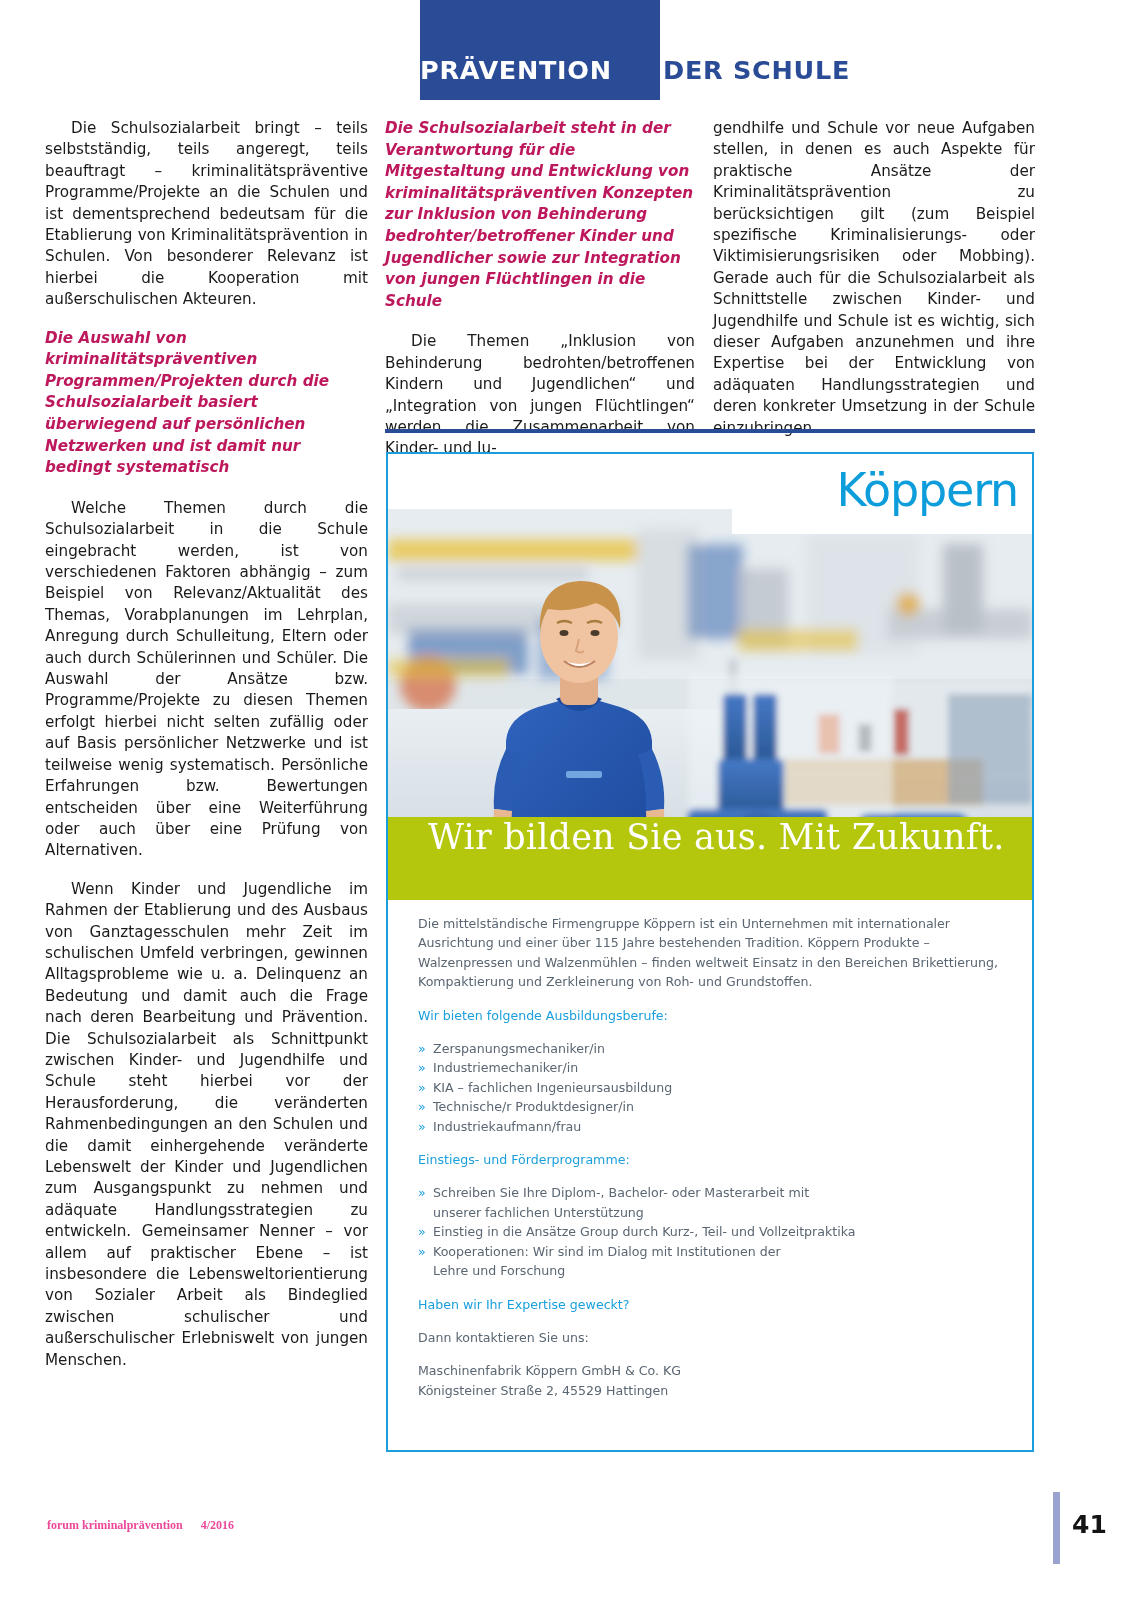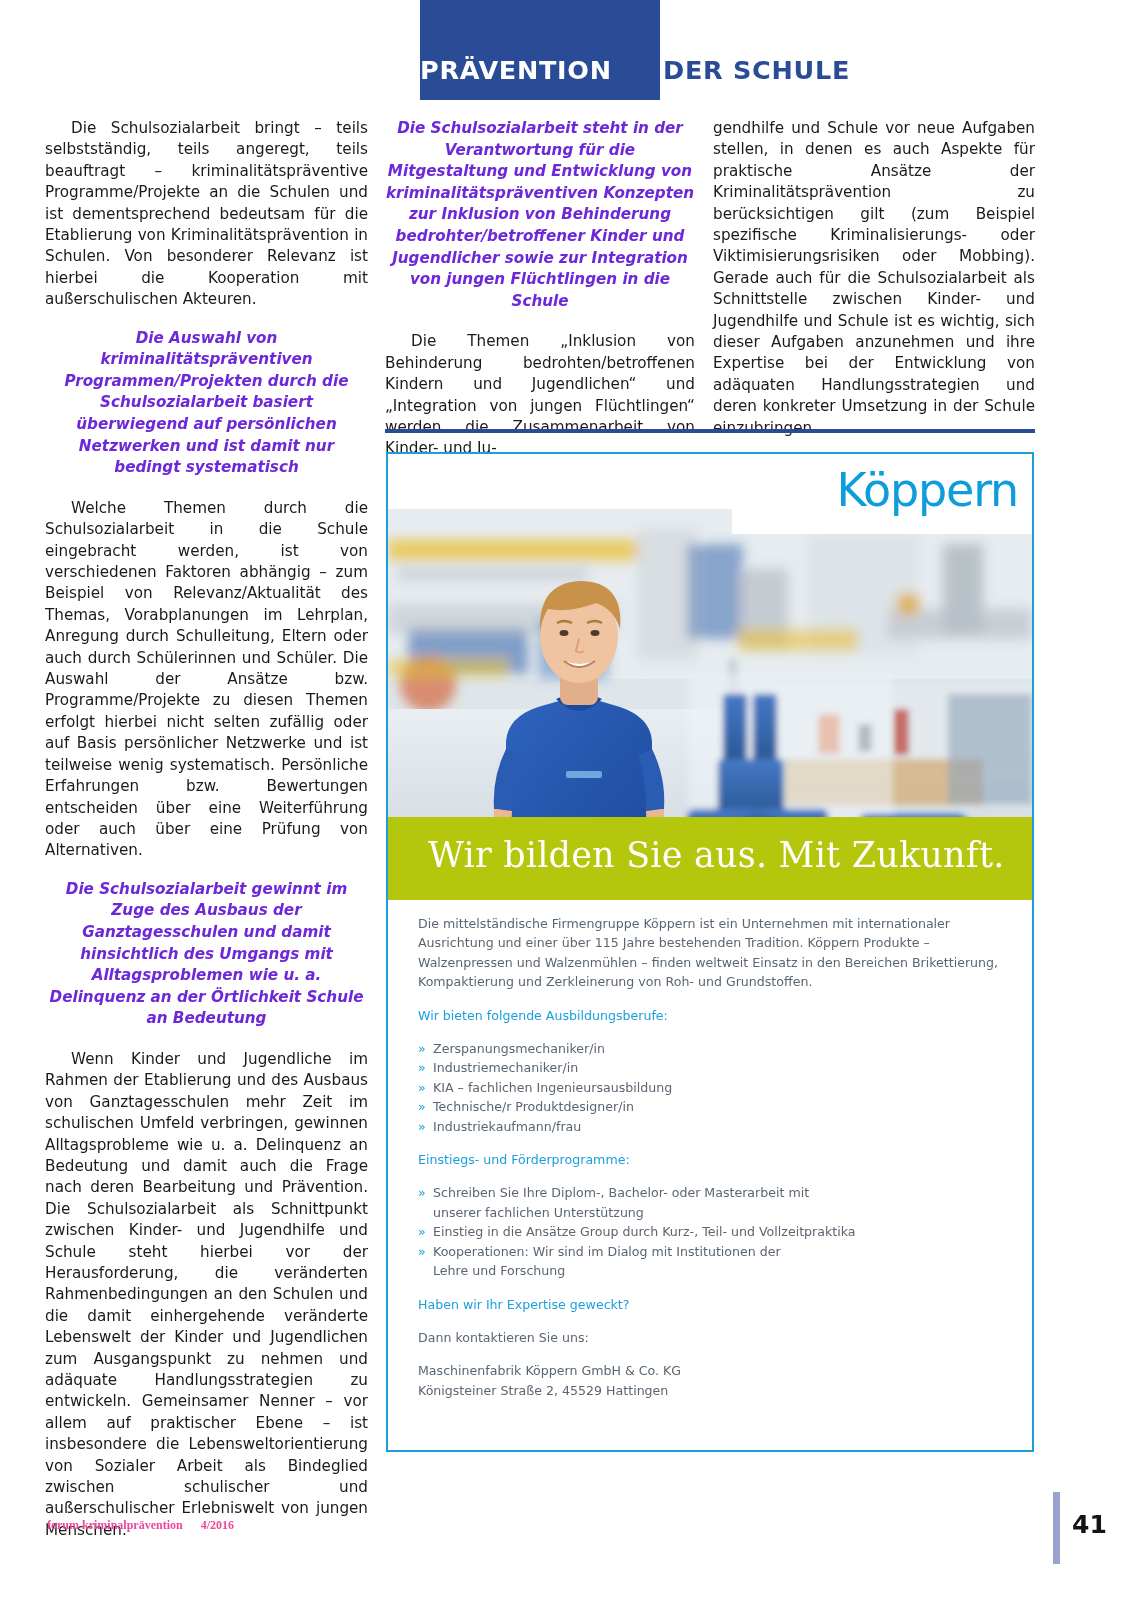--- a/index.html
+++ b/index.html
@@ -63,24 +63,24 @@
     margin: 0 0 17px 0;
     text-indent: 26px;
     text-align: justify;
     hyphens: manual;
     word-spacing: 0px;
   }
   p.body-par.no-indent { text-indent: 0; }
 
   p.lead-par {
     margin: 0 0 19px 0;
-    color: #6d28d9;
+    color: #be185d;
     font-style: italic;
     font-weight: bold;
-    text-align: center;
+    text-align: left;
     text-indent: 0;
     line-height: 21.6px;
   }
 
   
   .ad-rule {
     position: absolute;
     left: 385px; top: 429px;
     width: 650px; height: 4px;
     background: #2a4b96;
@@ -129,21 +129,21 @@
   
   .ad-green {
     position: absolute;
     left: 0; top: 363px;
     width: 644px; height: 83px;
     background: #b4c70c;
     z-index: 5;
   }
   .ad-green-text {
     position: absolute;
-    left: 40px; top: 18px;
+    left: 40px; top: 0;
     font-family: "DejaVu Serif", serif;
     font-size: 35px;
     color: #ffffff;
     letter-spacing: 0.2px;
     white-space: nowrap;
   }
 
   
   .ad-body {
     position: absolute;
@@ -219,21 +219,20 @@
   <div class="header-blue-box"></div>
   <div class="header-title">
     <span class="t-white">PRÄVENTION</span><span class="t-blue">&nbsp;</span><span class="t-blue">IN DER SCHULE</span>
   </div>
 </div>
 
 <div class="col col-left">
   <p class="body-par">Die Schulsozialarbeit bringt – teils selbstständig, teils angeregt, teils beauftragt – kriminalitätspräventive Programme/Projekte an die Schulen und ist dementsprechend bedeutsam für die Etablierung von Kriminalitätsprävention in Schulen. Von besonderer Relevanz ist hierbei die Kooperation mit außerschulischen Akteuren.</p>
   <p class="lead-par">Die Auswahl von kriminalitätspräventiven Programmen/Projekten durch die Schulsozialarbeit basiert überwiegend auf persönlichen Netzwerken und ist damit nur bedingt systematisch</p>
   <p class="body-par">Welche Themen durch die Schulsozialarbeit in die Schule eingebracht werden, ist von verschiedenen Faktoren abhängig – zum Beispiel von Relevanz/Aktualität des Themas, Vorabplanungen im Lehrplan, Anregung durch Schulleitung, Eltern oder auch durch Schülerinnen und Schüler. Die Auswahl der Ansätze bzw. Programme/Projekte zu diesen Themen erfolgt hierbei nicht selten zufällig oder auf Basis persönlicher Netzwerke und ist teilweise wenig systematisch. Persönliche Erfahrungen bzw. Bewertungen entscheiden über eine Weiterführung oder auch über eine Prüfung von Alternativen.</p>
-  <p class="lead-par">Die Schulsozialarbeit gewinnt im Zuge des Ausbaus der Ganztagesschulen und damit hinsichtlich des Umgangs mit Alltagsproblemen wie u. a. Delinquenz an der Örtlichkeit Schule an Bedeutung</p>
   <p class="body-par">Wenn Kinder und Jugendliche im Rahmen der Etablierung und des Ausbaus von Ganztagesschulen mehr Zeit im schulischen Umfeld verbringen, gewinnen Alltagsprobleme wie u. a. Delinquenz an Bedeutung und damit auch die Frage nach deren Bearbeitung und Prävention. Die Schulsozialarbeit als Schnittpunkt zwischen Kinder- und Jugendhilfe und Schule steht hierbei vor der Herausforderung, die veränderten Rahmenbedingungen an den Schulen und die damit einhergehende veränderte Lebenswelt der Kinder und Jugendlichen zum Ausgangspunkt zu nehmen und adäquate Handlungsstrategien zu entwickeln. Gemeinsamer Nenner – vor allem auf praktischer Ebene – ist insbesondere die Lebensweltorientierung von Sozialer Arbeit als Bindeglied zwischen schulischer und außerschulischer Erlebniswelt von jungen Menschen.</p>
 </div>
 
 <div class="col col-mid">
   <p class="lead-par">Die Schulsozialarbeit steht in der Verantwortung für die Mitgestaltung und Entwicklung von kriminalitätspräventiven Konzepten zur Inklusion von Behinderung bedrohter/betroffener Kinder und Jugendlicher sowie zur Integration von jungen Flüchtlingen in die Schule</p>
   <p class="body-par">Die Themen „Inklusion von Behinderung bedrohten/betroffenen Kindern und Jugendlichen“ und „Integration von jungen Flüchtlingen“ werden die Zusammenarbeit von Kinder- und Ju-</p>
 </div>
 
 <div class="col col-right">
   <p class="body-par no-indent">gendhilfe und Schule vor neue Aufgaben stellen, in denen es auch Aspekte für praktische Ansätze der Kriminalitätsprävention zu berücksichtigen gilt (zum Beispiel spezifische Kriminalisierungs- oder Viktimisierungsrisiken oder Mobbing). Gerade auch für die Schulsozialarbeit als Schnittstelle zwischen Kinder- und Jugendhilfe und Schule ist es wichtig, sich dieser Aufgaben anzunehmen und ihre Expertise bei der Entwicklung von adäquaten Handlungsstrategien und deren konkreter Umsetzung in der Schule einzubringen.</p>

